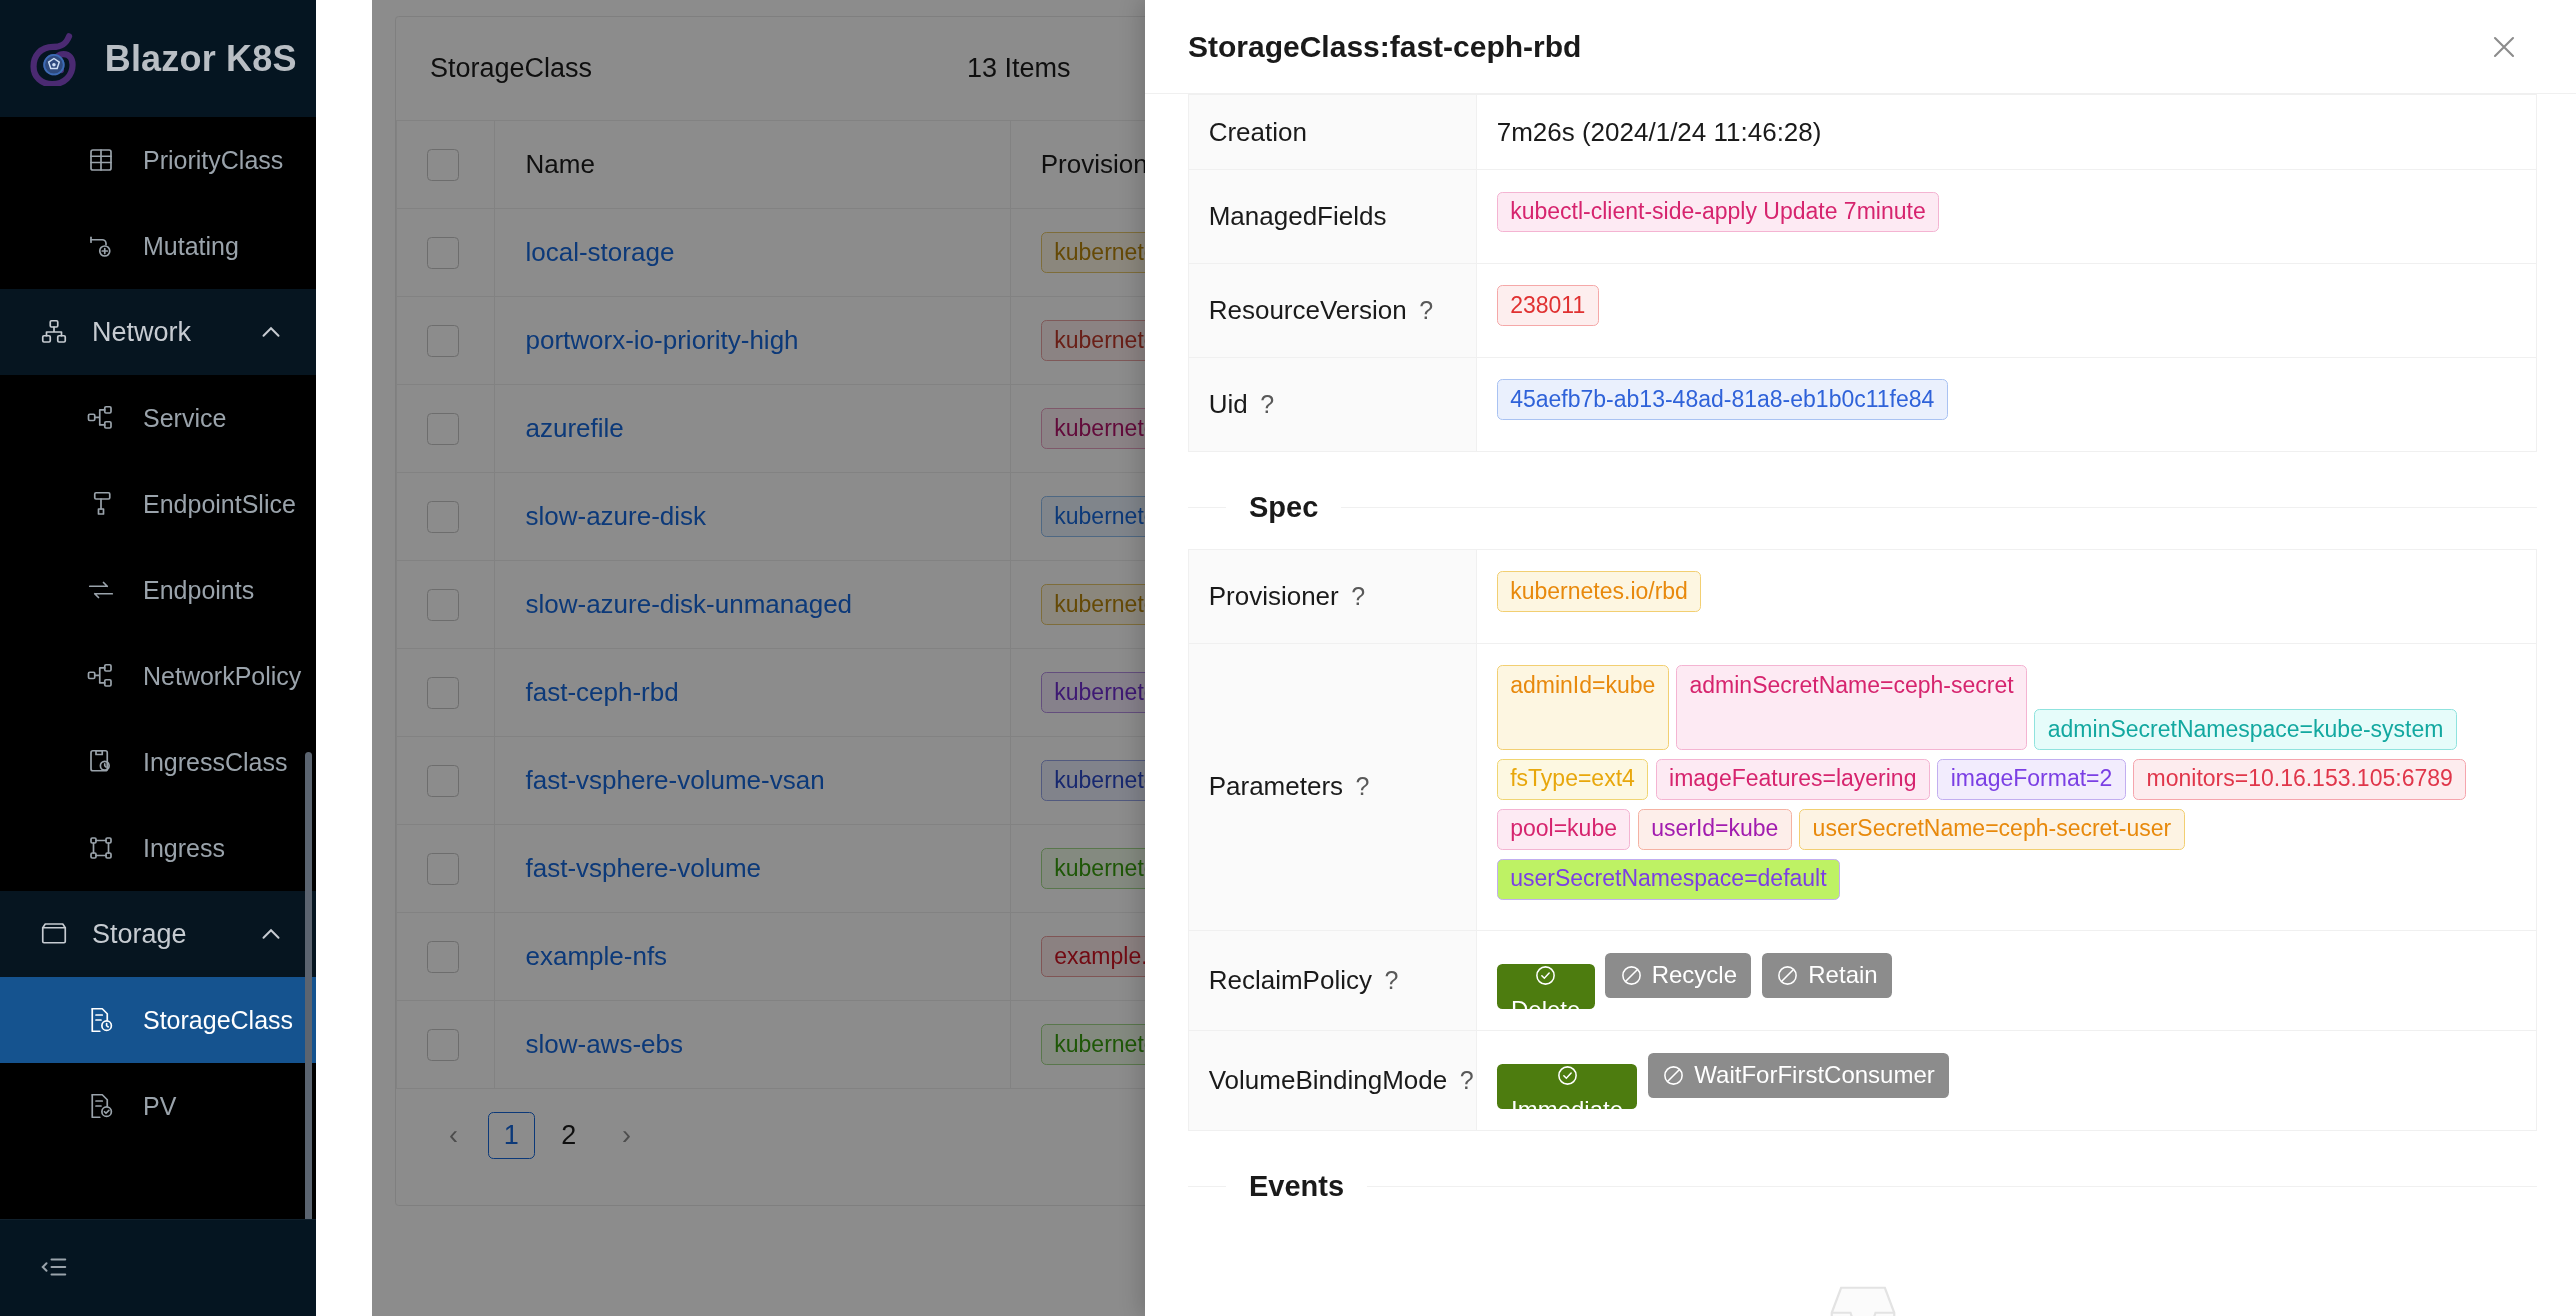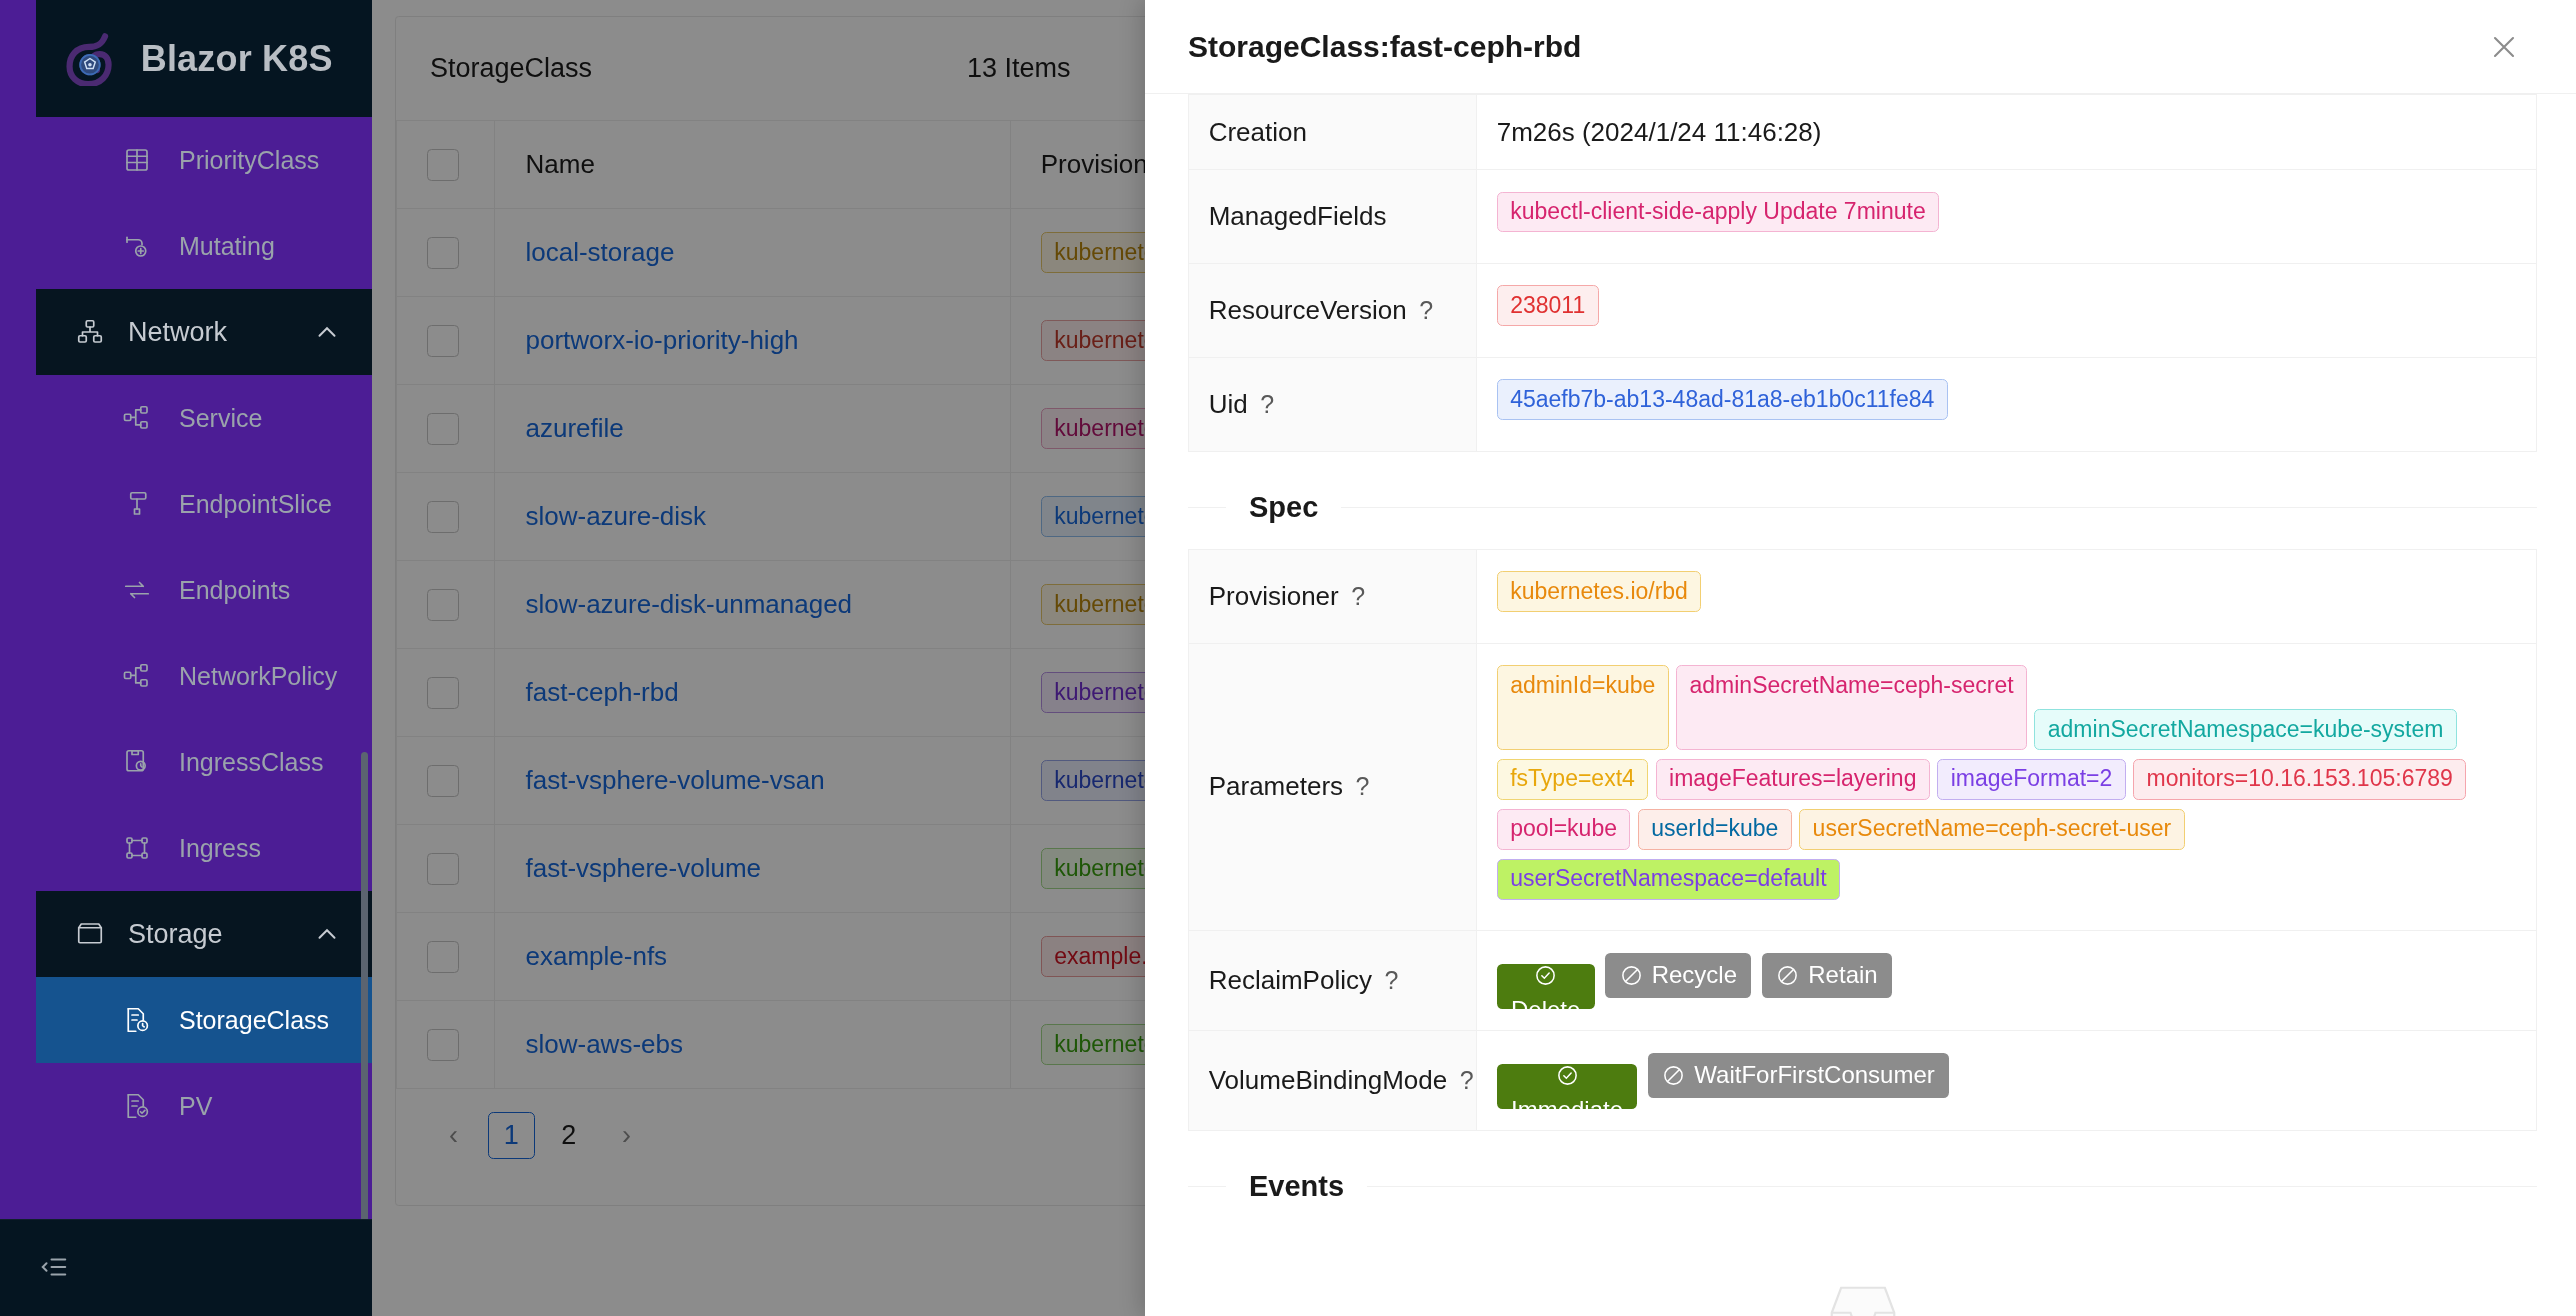--- a/index.html
+++ b/index.html
@@ -7,25 +7,24 @@
     width: 2576px; height: 1317px;
     font-family: "Liberation Sans", sans-serif;
     background: #ffffff;
     overflow: hidden;
   }
   #app { position: relative; width: 2576px; height: 1317px; }
 
   
   .sidebar {
     position: absolute; left: 0; top: 0;
-    width: 372px; height: 1317px;
-    background: #4c1d95;
+    width: 316px; height: 1317px;
+    background: #000000;
     z-index: 40;
     overflow: hidden;
-    padding-left: 36px;
   }
   .brand {
     height: 117px;
     display: flex; align-items: center;
     padding-left: 30px;
     gap: 19.7px;
     background: #051521;
   }
   .brand-logo { width: 55px; height: 55px; position: relative; flex: 0 0 auto; }
   .brand-title {
@@ -569,21 +568,21 @@
               <td class="v">
                 <div class="tagwrap">
                   <span class="tag" style="color: rgb(232, 137, 12); background: rgb(253, 246, 225); border-color: rgb(242, 207, 114);">adminId=kube</span>
                   <span class="tag" style="color: rgb(214, 36, 110); background: rgb(253, 234, 243); border-color: rgb(244, 180, 210);">adminSecretName=ceph-secret</span>
                   <span class="tag" style="color: rgb(19, 168, 160); background: rgb(230, 252, 250); border-color: rgb(143, 227, 222); margin-top: 44px;">adminSecretNamespace=kube-system</span>
                   <span class="tag" style="color: rgb(232, 167, 12); background: rgb(253, 248, 225); border-color: rgb(240, 213, 114);">fsType=ext4</span>
                   <span class="tag" style="color: rgb(214, 36, 110); background: rgb(253, 234, 243); border-color: rgb(244, 180, 210);">imageFeatures=layering</span>
                   <span class="tag" style="color: rgb(123, 63, 228); background: rgb(242, 236, 253); border-color: rgb(194, 174, 240);">imageFormat=2</span>
                   <span class="tag" style="color: rgb(224, 54, 74); background: rgb(253, 236, 238); border-color: rgb(245, 165, 173);">monitors=10.16.153.105:6789</span>
                   <span class="tag" style="color: rgb(214, 36, 110); background: rgb(253, 234, 243); border-color: rgb(244, 180, 210);">pool=kube</span>
-                  <span class="tag" style="color: #0369a1; background: rgb(253, 238, 234); border-color: rgb(245, 178, 163);">userId=kube</span>
+                  <span class="tag" style="color: #a21caf; background: rgb(253, 238, 234); border-color: rgb(245, 178, 163);">userId=kube</span>
                   <span class="tag" style="color: rgb(232, 137, 12); background: rgb(253, 243, 227); border-color: rgb(242, 207, 114);">userSecretName=ceph-secret-user</span>
                   <span class="tag" style="color: rgb(123, 63, 228); background: #bef264; border-color: rgb(194, 174, 240);">userSecretNamespace=default</span>
                 </div>
               </td>
             </tr>
             <tr>
               <td class="k"><span>ReclaimPolicy</span><span class="q">?</span></td>
               <td class="v"><button class="btn on">
                   <span style="display: inline-flex;">
                     <svg viewBox="0 0 24 24" fill="none" stroke="#fff" stroke-width="1.6" stroke-linecap="round">

